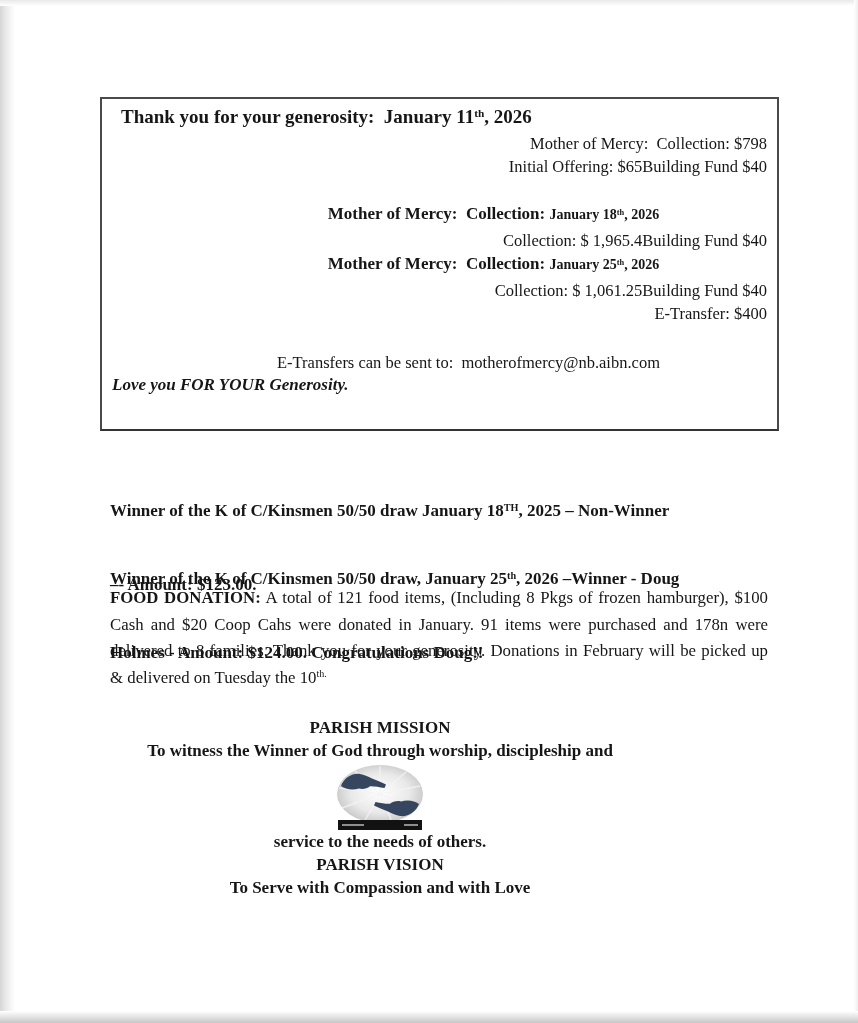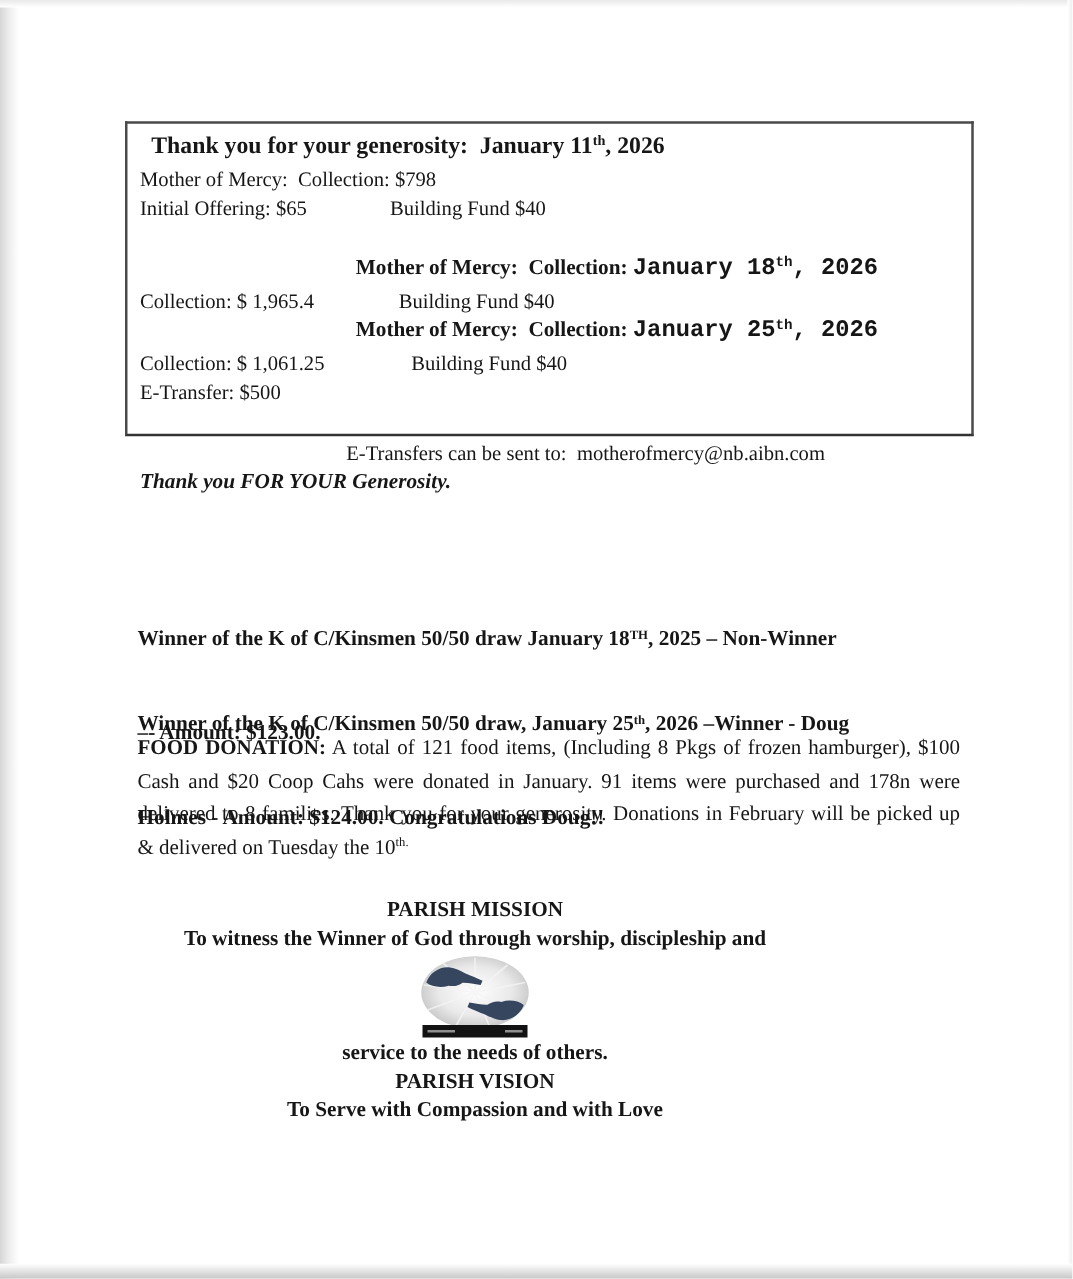--- a/index.html
+++ b/index.html
@@ -12,31 +12,31 @@
   .edge-left{position:absolute;left:0;top:0;width:15px;height:100%;
     background:linear-gradient(to right,#d6d6d6 0%,#ececec 45%,#ffffff 100%);}
   .edge-top{position:absolute;left:0;top:0;width:100%;height:6px;
     background:linear-gradient(to bottom,#e9e9e9,#ffffff);}
   .edge-bottom{position:absolute;left:0;bottom:0;width:100%;height:12px;
     background:linear-gradient(to bottom,#ffffff 0%,#e0e0e0 55%,#c7c7c7 100%);}
   .edge-right{position:absolute;right:0;top:0;width:4px;height:100%;
     background:linear-gradient(to left,#ededed,#ffffff);}
 
   .collections-box{
-    position:absolute;left:100px;top:97px;width:679px;height:252px;
+    position:absolute;left:100px;top:97px;width:679px;height:334px;
     border:2px solid #4a4a4a;border-bottom-color:#333;box-sizing:border-box;
     padding:5px 10px 0 10px;
   }
   .box-heading{font-weight:bold;font-size:19px;line-height:25px;padding-left:9px;white-space:pre-wrap;}
-  .line{font-size:16.5px;line-height:23px;white-space:pre-wrap;}
+  .line{font-size:16.5px;line-height:23px;white-space:pre-wrap;text-align:right;}
   .c1{display:inline-block;white-space:pre-wrap;}
   .w200{width:200px;} .w220{width:220px;} .w207{width:207px;} .w217{width:217px;}
   .gap24{height:24px;} .gap26{height:26px;}
   .week-header{text-align:center;padding-left:108px;font-weight:bold;line-height:24px;white-space:pre-wrap;}
-  .wh-label{font-size:17px;} .wh-date{font-size:19px;font-family:Liberation Mono, monospace;}
+  .wh-label{font-size:17px;} .wh-date{font-size:14px;}
   sup{font-size:60%;vertical-align:baseline;position:relative;top:-0.5em;font-weight:inherit;}
   .etransfer-note{text-align:center;padding-left:58px;font-size:16.5px;line-height:23px;white-space:pre-wrap;}
   .box-closing{font-weight:bold;font-style:italic;font-size:17px;line-height:22px;white-space:pre-wrap;}
 
   .para{position:absolute;left:110px;width:658px;}
   .winner{font-weight:bold;font-size:17px;line-height:24px;white-space:pre-wrap;}
   #winner1{top:451px;} #winner2{top:519px;}
   .food{top:585px;font-size:16.8px;line-height:26.5px;text-align:justify;}
   .food .label{font-weight:bold;}
 
@@ -61,26 +61,26 @@
   <div class="line">Mother of Mercy:  Collection: $798</div>
   <div class="line"><span class="c1 w200">Initial Offering: $65</span><span>Building Fund $40</span></div>
 
   <div class="gap24"></div>
 
   <div class="week-header"><span class="wh-label">Mother of Mercy:  Collection: </span><span class="wh-date"><span>January 18</span><sup>th</sup><span>, 2026</span></span></div>
   <div class="line"><span class="c1 w207">Collection: $ 1,965.4</span><span>Building Fund $40</span></div>
 
   <div class="week-header"><span class="wh-label">Mother of Mercy:  Collection: </span><span class="wh-date"><span>January 25</span><sup>th</sup><span>, 2026</span></span></div>
   <div class="line"><span class="c1 w217">Collection: $ 1,061.25</span><span>Building Fund $40</span></div>
-  <div class="line">E-Transfer: $500</div>
+  <div class="line">E-Transfer: $400</div>
 
   <div class="gap26"></div>
 
   <div class="etransfer-note">E-Transfers can be sent to:  motherofmercy@nb.aibn.com</div>
-  <div class="box-closing">Thank you FOR YOUR Generosity.</div>
+  <div class="box-closing">Love you FOR YOUR Generosity.</div>
 </div>
 
 <div class="para winner" id="winner1">
   <div><span>Winner of the K of C/Kinsmen 50/50 draw January 18</span><sup>TH</sup><span>, 2025 – Non-Winner</span></div>
   <div>–- Amount: $123.00.</div>
 </div>
 
 <div class="para winner" id="winner2">
   <div><span>Winner of the K of C/Kinsmen 50/50 draw, January 25</span><sup>th</sup><span>, 2026 –Winner - Doug</span></div>
   <div>Holmes - Amount: $124.00. Congratulations Doug!!</div>

